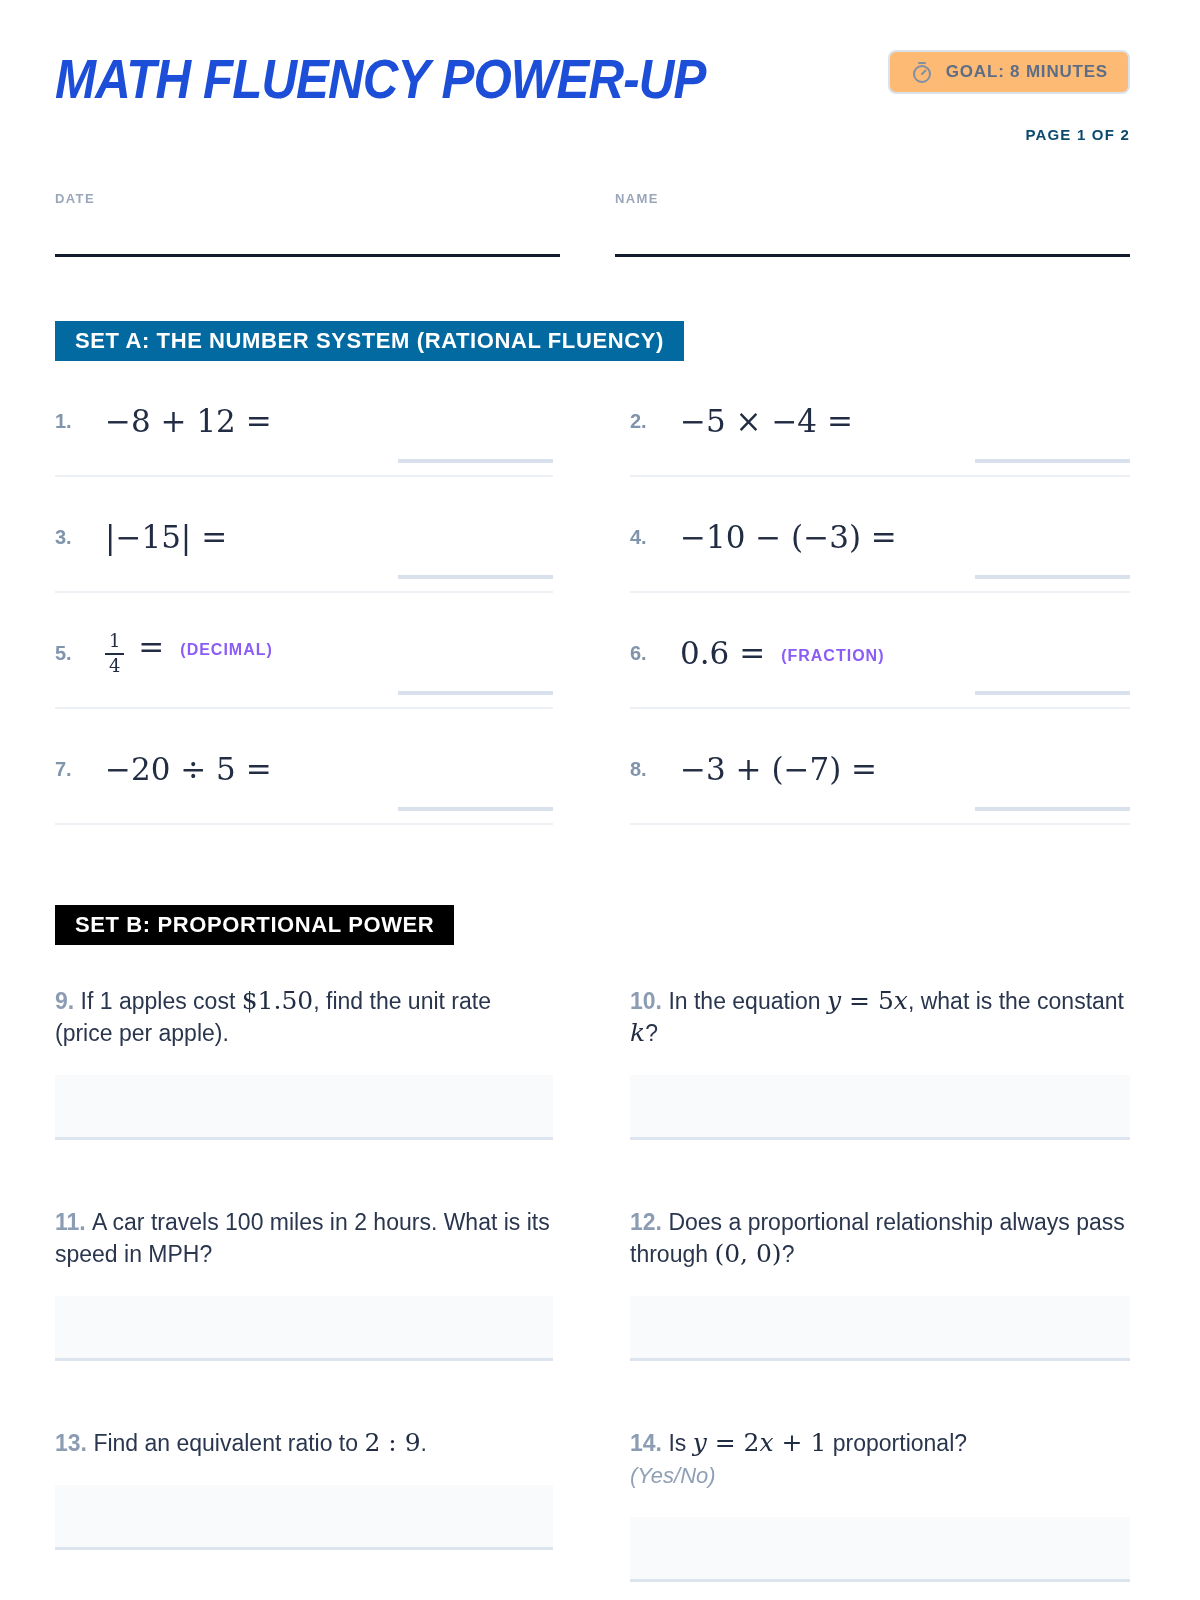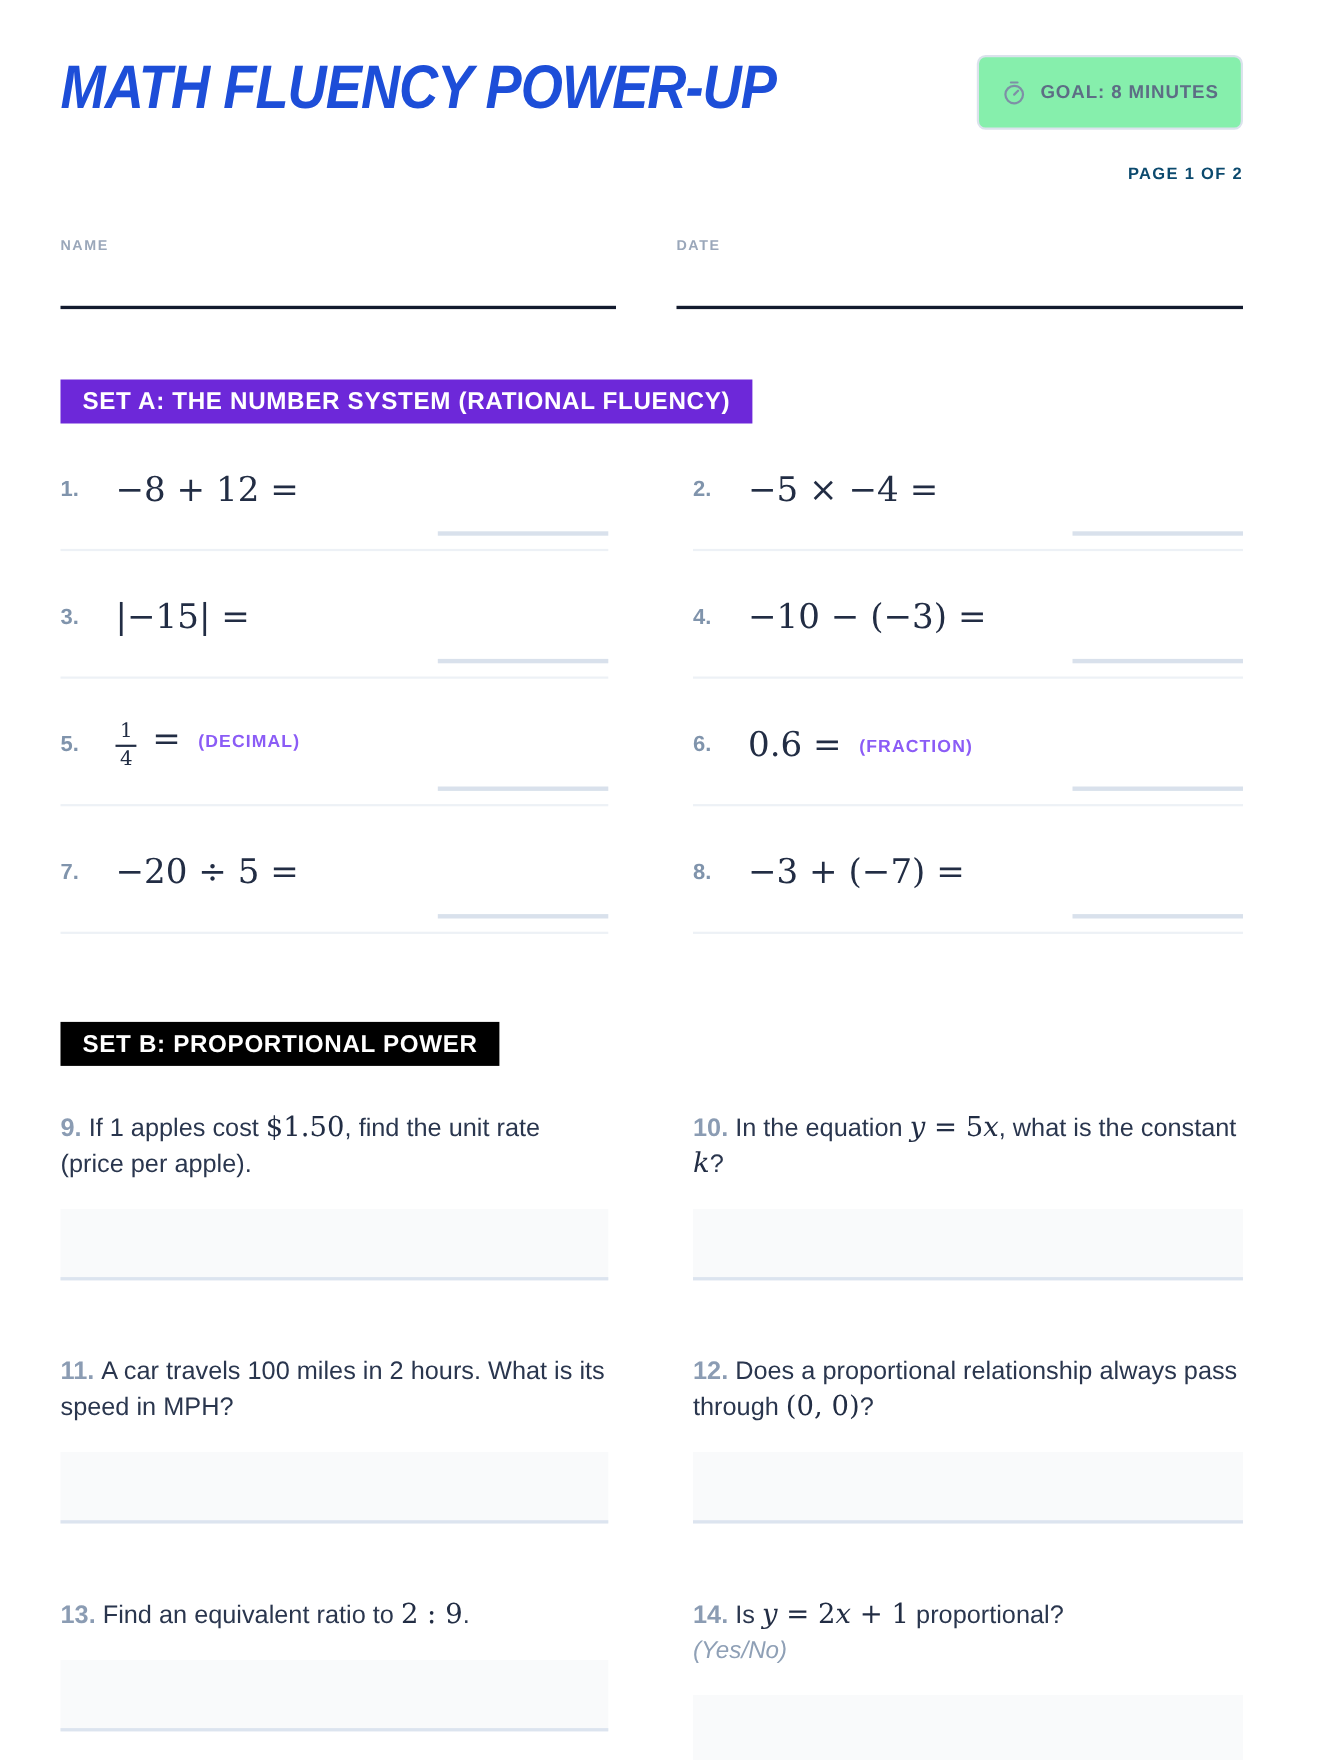--- a/index.html
+++ b/index.html
@@ -7,23 +7,23 @@
        font-family:"Liberation Sans",sans-serif;color:#2a364e;}
   .page{width:1075px;margin-left:55px;padding-top:50px;}
 
   
   .header{display:flex;justify-content:space-between;align-items:flex-start;}
   .title{font-style:italic;font-weight:bold;font-size:56px;line-height:1.02;
          color:#1d4ed8;letter-spacing:-1px;white-space:nowrap;
          transform:scaleX(.88);transform-origin:left top;}
   .subtitle{margin-top:14px;font-size:17px;font-weight:bold;letter-spacing:2.6px;color:#68798f;}
   .header-right{flex:0 0 auto;}
-  .goalbox{display:inline-flex;align-items:center;gap:12px;padding:20px 20px;
+  .goalbox{display:inline-flex;align-items:center;gap:12px;padding:8px 20px;
            border:2px solid #dbe2ec;border-radius:8px;color:#5d6d85;
-           font-weight:bold;font-size:17px;letter-spacing:.8px;background:#86efac;text-align:center;}
+           font-weight:bold;font-size:17px;letter-spacing:.8px;background:#fdba74;text-align:center;}
   .goalbox svg{display:block;}
   .pagelabel{margin-top:32px;text-align:right;font-size:15px;font-weight:bold;
              letter-spacing:1.2px;color:#0c4a6e;}
 
   
   .fields{display:grid;grid-template-columns:505px 515px;column-gap:55px;margin-top:48px;}
   .flabel{font-size:13px;font-weight:bold;letter-spacing:1.4px;color:#9aa7ba;}
   .fline{margin-top:48px;height:3px;background:#131b2e;}
 
   
@@ -78,30 +78,30 @@
           </svg>
         </span>
         <span>GOAL: 8 MINUTES</span>
       </div>
       <div class="pagelabel">PAGE 1 OF 2</div>
     </div>
   </div>
 
   <div class="fields">
     <div>
-      <div class="flabel">NAME</div>
+      <div class="flabel">DATE</div>
       <div class="fline"></div>
     </div>
     <div>
-      <div class="flabel">DATE</div>
+      <div class="flabel">NAME</div>
       <div class="fline"></div>
     </div>
   </div>
 
-  <div class="banner banner-a" style="background: #6d28d9;">SET A: THE NUMBER SYSTEM (RATIONAL FLUENCY)</div>
+  <div class="banner banner-a" style="background: #0369a1;">SET A: THE NUMBER SYSTEM (RATIONAL FLUENCY)</div>
   <div class="grid-a">
       <div class="cell-a">
     <span class="num-a">1.</span>
     <span class="expr"><span class="math">−8 + 12 =</span></span>
     <span class="blank"></span>
   </div>
       <div class="cell-a">
     <span class="num-a">2.</span>
     <span class="expr"><span class="math">−5 × −4 =</span></span>
     <span class="blank"></span>

